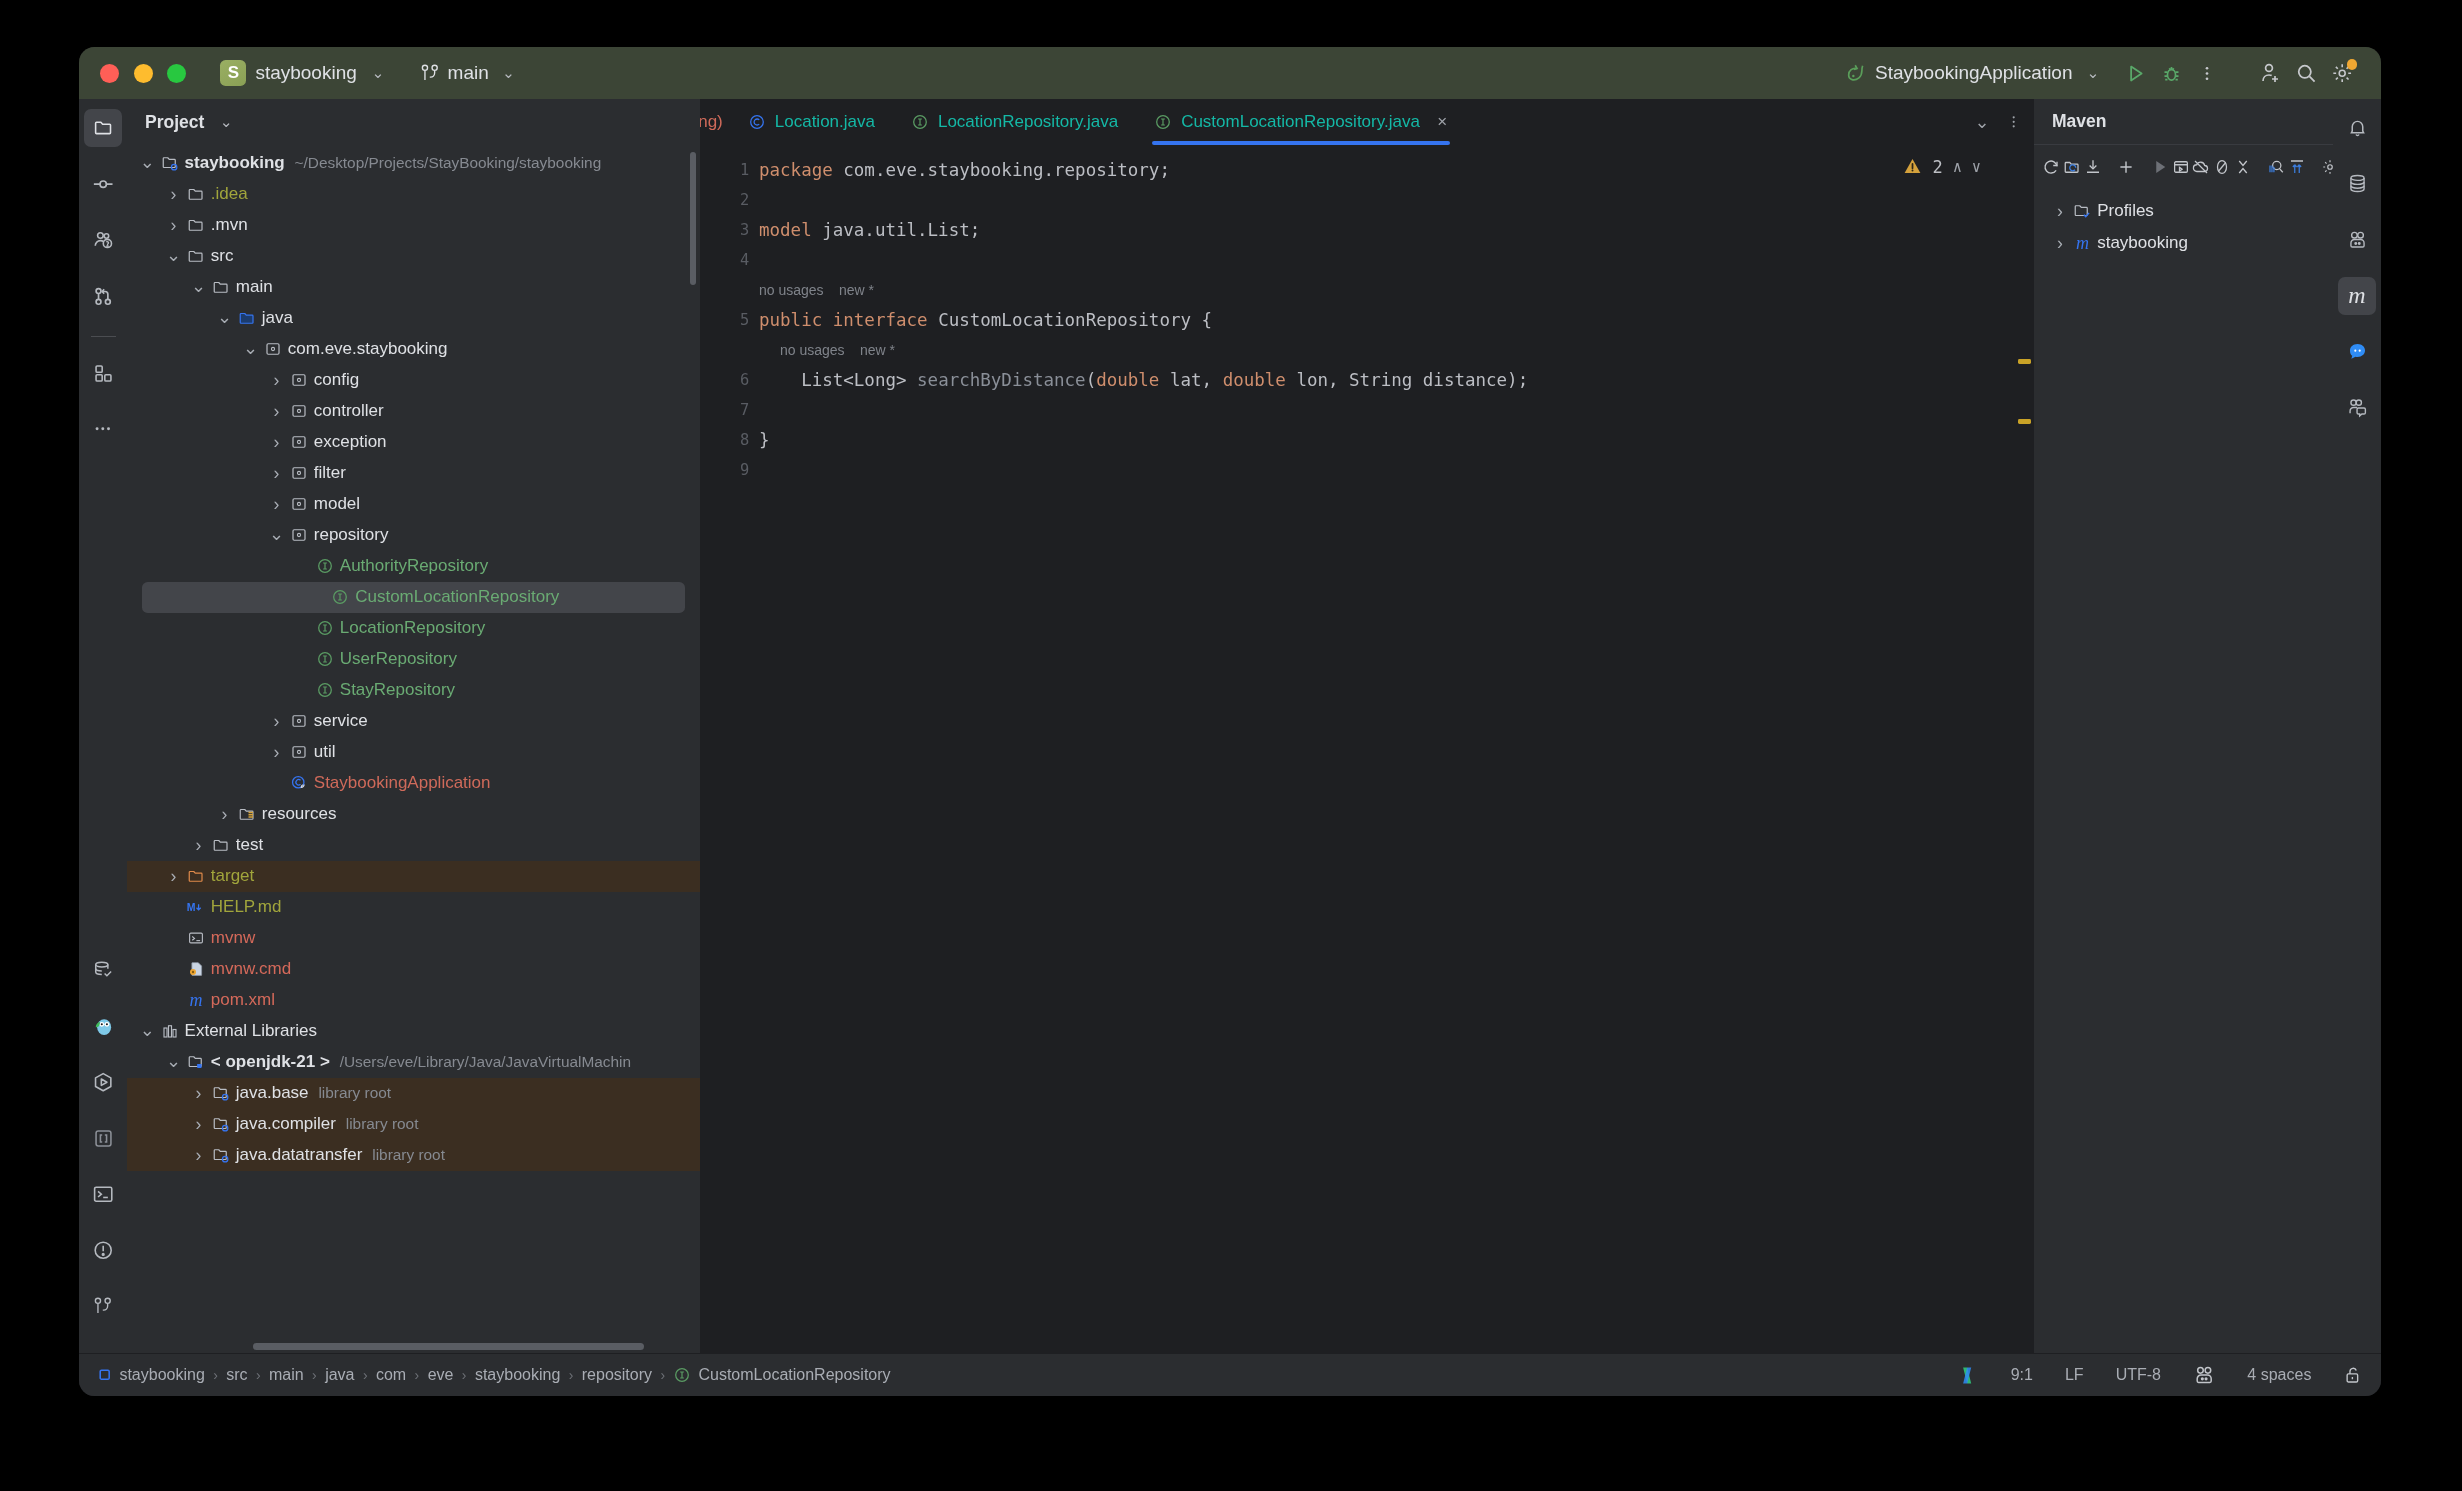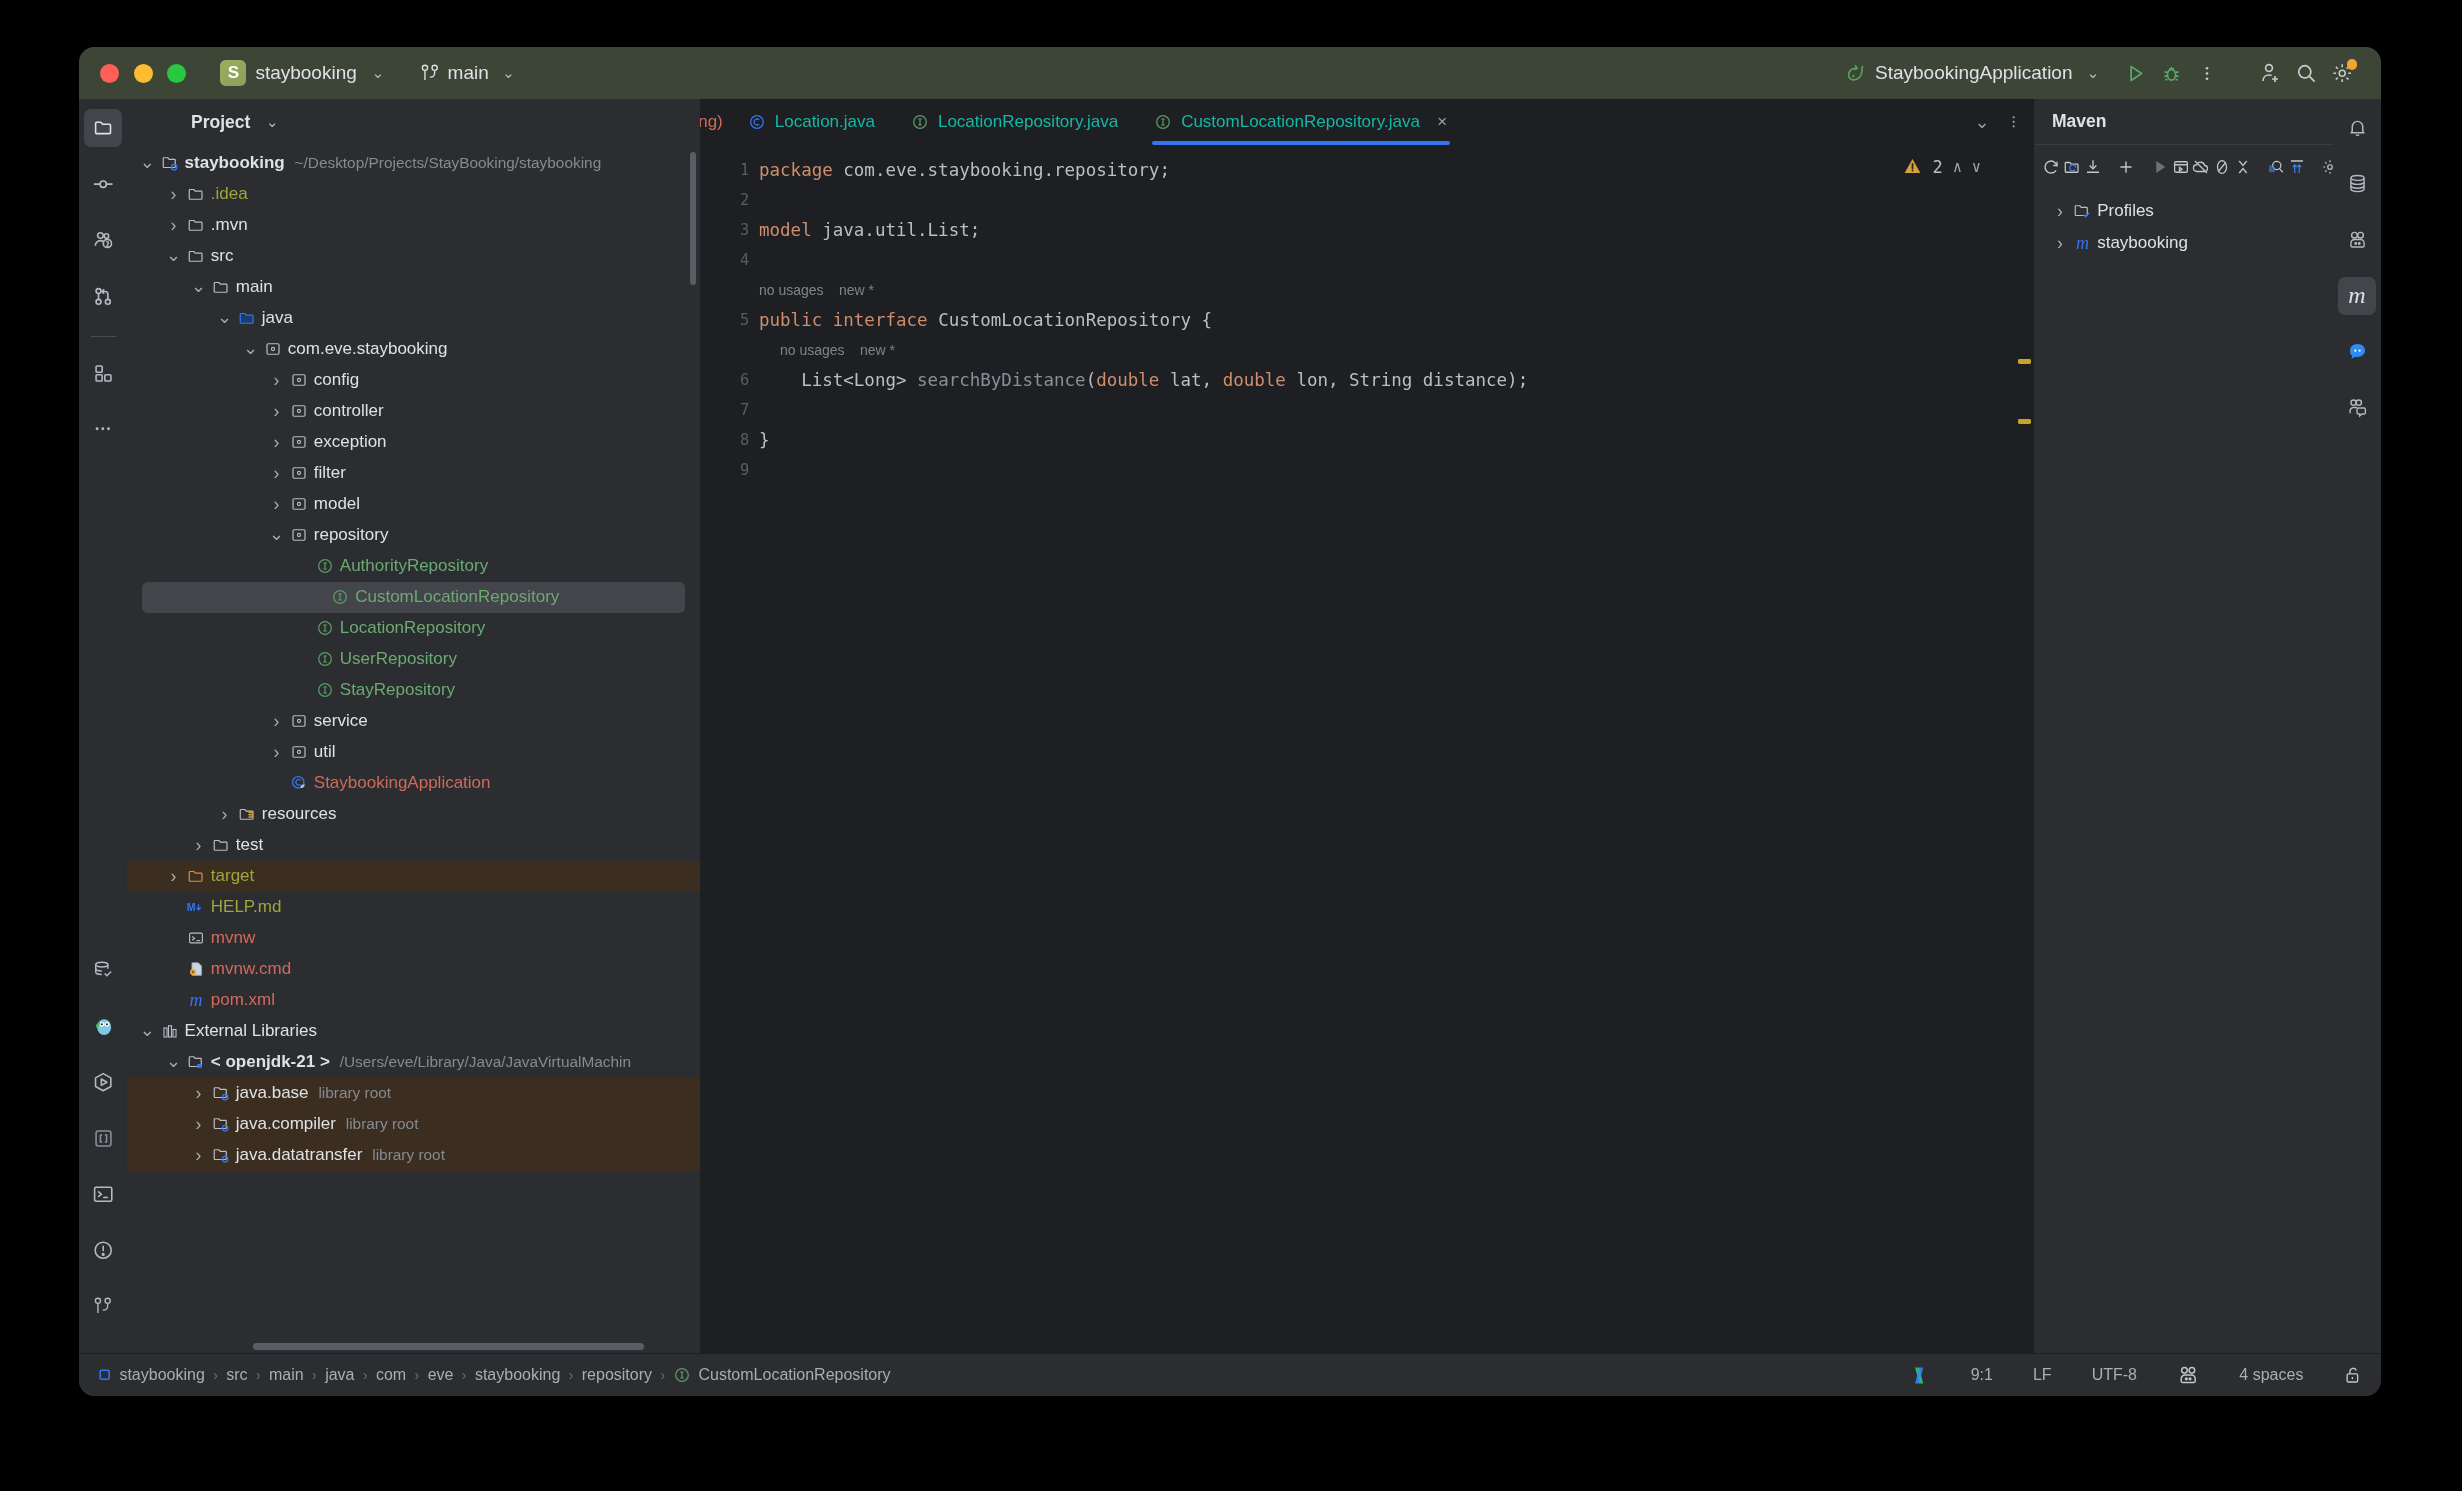--- a/index.html
+++ b/index.html
@@ -79,21 +79,21 @@
   
   .project-panel {
     width: 573px; flex: 0 0 573px; background: #2b2d30;
     display: flex; flex-direction: column; min-height: 0;
     position: relative;
   }
   .panel-head {
     height: 46px; flex: 0 0 46px; display: flex; align-items: center;
     padding-left: 18px; gap: 9.8px;
   }
-  .panel-title { color: #dfe1e5; font-size: 17.5px; font-weight: 700; margin-left: 46px; }
+  .panel-title { color: #dfe1e5; font-size: 17.5px; font-weight: 700; }
   .tree {
     flex: 1; overflow: hidden; position: relative;
     padding-top: 2.8px;
   }
   .row {
     height: 31px; display: flex; align-items: center;
     white-space: nowrap; position: relative; padding-right: 7px;
   }
   .row.selected { background: #43454a; border-radius: 5.6px; margin: 0 15.4px 0 15.4px; }
   .row.highlight { background: #3b2e21; }
@@ -193,21 +193,21 @@
 
   
   .statusbar {
     height: 43px; flex: 0 0 43px; background: #2b2d30;
     display: flex; align-items: center; padding: 0 18px;
     border-top: 0.7px solid #1e1f22;
   }
   .crumbs { display: flex; align-items: center; gap: 0; }
   .crumb { color: #a9adb4; font-size: 16px; }
   .crumb-sep { color: #6d7076; font-size: 14px; margin: 0 8.4px; }
-  .status-right { margin-left: auto; display: flex; align-items: center; gap: 40px; }
+  .status-right { margin-left: auto; display: flex; align-items: center; gap: 32px; }
   .status-item { color: #a9adb4; font-size: 16px; }
 
   svg { display: block; }
 </style>
 </head>
 <body>
 
 <div class="desktop">
   <div class="ide-window">
 

